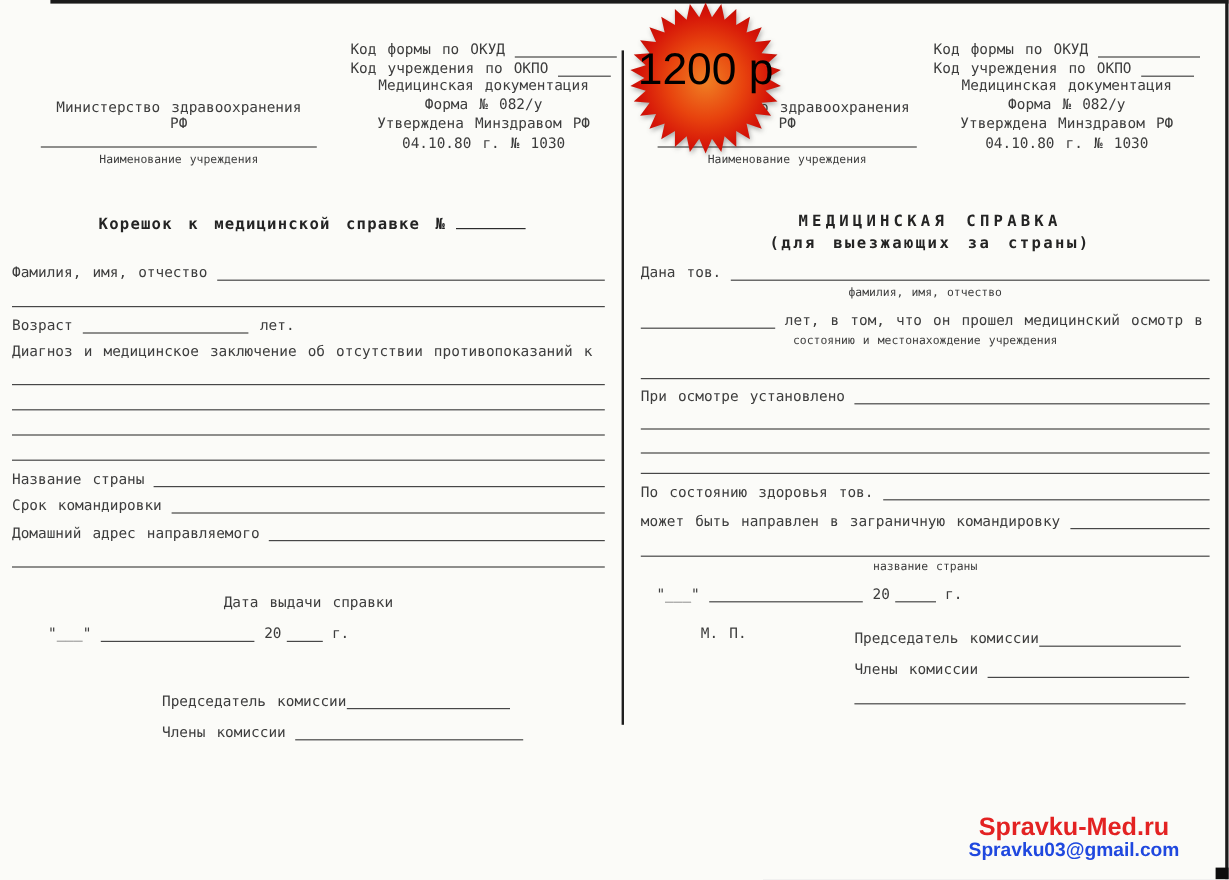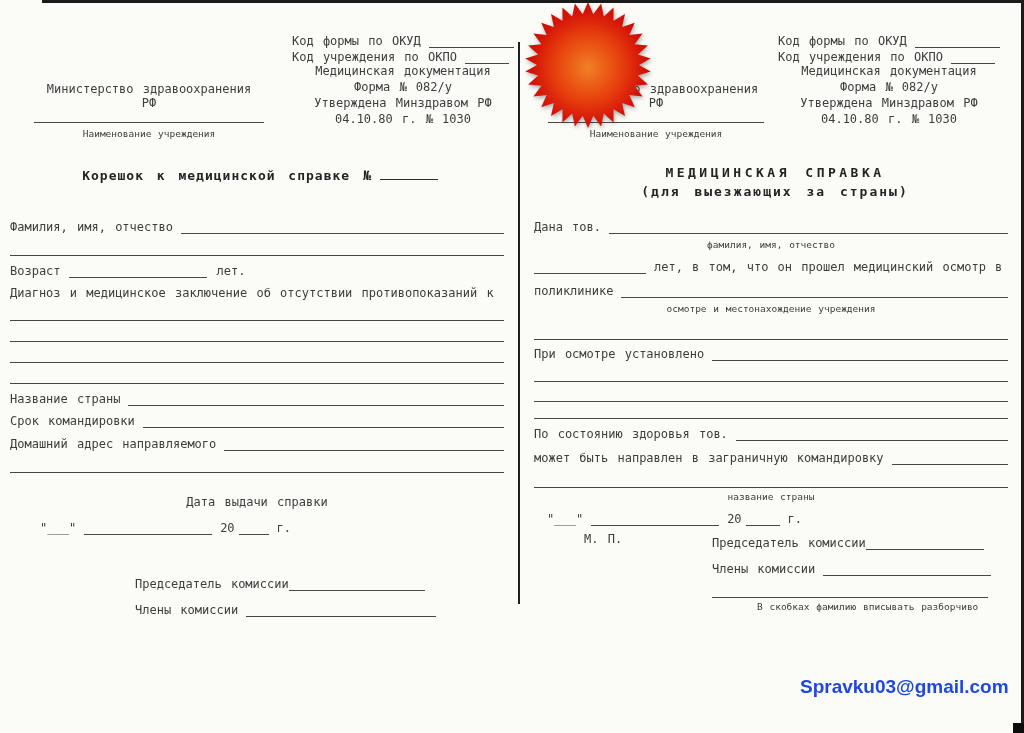--- a/index.html
+++ b/index.html
@@ -23,21 +23,21 @@
   .col-right .codes{left:246px;}
   .code-row{height:16px;display:flex;align-items:flex-end;}
   .code-center{height:16px;text-align:center;}
 
   .ministry{position:absolute;top:82px;text-align:center;}
   .col-left  .ministry{left:16px;width:250px;}
   .col-right .ministry{left:6px;width:236px;}
   .min-line{border-bottom:1.3px solid var(--line,#474747);margin:12px 10px 0 10px;height:0;}
   .caption{font-size:9.5px;word-spacing:1px;height:16px;display:flex;align-items:flex-end;justify-content:center;}
 
-  .form-title{position:absolute;left:0;right:0;margin:4px;text-align:center;
+  .form-title{position:absolute;left:0;right:0;margin:16px;text-align:center;
     font-size:13px;font-weight:bold;color:#242424;letter-spacing:1px;word-spacing:4px;}
   .col-left .form-title{top:164px;}
   .t1{top:161px;letter-spacing:3.5px;}
   .t2{top:180px;letter-spacing:2px;}
   .title-ul{display:inline-block;width:58px;border-bottom:1.6px solid #2c2c2c;}
 
   .rows{position:absolute;top:212px;}
   .col-left  .rows{left:2px;right:8px;}
   .col-right .rows{left:2px;right:10px;}
 
@@ -45,34 +45,34 @@
   .h14{height:14px}.h16{height:16px}.h17{height:17px}.h20{height:20px}.h21{height:21px}
   .h23{height:23px}.h24{height:24px}.h26{height:26px}
   .lbl{white-space:pre;}
   .ul{border-bottom:1.3px solid var(--line,#474747);height:12px;}
   .grow{flex:1;}
   .ml4{margin-left:4px}.ml8{margin-left:8px}.ml10{margin-left:10px}.ml13{margin-left:13px}.ml30{margin-left:30px}
   .center-cap{text-align:center;height:16px;margin-top:22px;}
   .small{font-size:9.5px;word-spacing:1px;}
   .cap-row{display:flex;align-items:flex-end;justify-content:center;}
 
-  .sign-block{display:flex;margin-top:0;justify-content:center;}
+  .sign-block{display:flex;margin-top:13px;justify-content:center;}
   .stamp-cell{width:128px;padding-left:50px;box-sizing:border-box;display:flex;align-items:flex-start;padding-top:6px;}
 
   
   .badge{position:absolute;left:521px;top:1px;width:134px;height:130px;}
   .badge svg{filter:drop-shadow(1.5px 2.5px 2px rgba(40,40,40,.4));}
   .badge-text{position:absolute;left:0;right:0;top:36px;text-align:center;
     font-family:"Liberation Sans",sans-serif;font-size:37px;color:#000;word-spacing:0;letter-spacing:0;}
 
   
   .wm{position:absolute;left:800px;top:679px;width:190px;text-align:center;
     font-family:"Liberation Sans",sans-serif;word-spacing:0;}
   .wm-site{color:var(--watermark_red,#e32222);font-size:21px;font-weight:bold;line-height:22px;}
-  .wm-email{color:var(--watermark_blue,#1f48df);font-size:19px;font-weight:bold;line-height:15px;}
+  .wm-email{color:var(--watermark_blue,#1f48df);font-size:16px;font-weight:bold;line-height:15px;}
 </style>
 </head>
 <body>
 
 <div class="page">
 
   <div class="edge-top"></div>
   <div class="edge-right"></div>
   <div class="edge-corner"></div>
   <div class="divider"></div>
@@ -193,25 +193,21 @@
     <div class="rows">
       <div class="row">
           <span class="lbl">Дана тов.</span>
           <span class="ul grow ml8"></span>
         </div>
       <div class="row h16 cap-row small">фамилия, имя, отчество</div>
       <div class="row h24">
           <span class="ul" style="width:112px"></span>
           <span class="lbl ml8">лет, в том, что он прошел медицинский осмотр в</span>
         </div>
-      <div class="row h24">
-          <span class="lbl">поликлинике</span>
-          <span class="ul grow ml8"></span>
-        </div>
-      <div class="row h16 cap-row small">осмотре и местонахождение учреждения</div>
+      <div class="row h16 cap-row small">состоянию и местонахождение учреждения</div>
       <div class="row h26">
           <span class="ul grow"></span>
         </div>
       <div class="row h21">
           <span class="lbl">При осмотре установлено</span>
           <span class="ul grow ml8"></span>
         </div>
       <div class="row h21">
           <span class="ul grow"></span>
         </div>
@@ -249,37 +245,38 @@
               <span class="lbl">Председатель комиссии</span>
               <span class="ul" style="width:118px"></span>
             </div>
           <div class="row h26" style="padding-left:50px">
               <span class="lbl">Члены комиссии</span>
               <span class="ul ml8" style="width:168px"></span>
             </div>
           <div class="row">
               <span class="ul" style="width:276px;margin-left:50px"></span>
             </div>
-          <div class="row h14 small" style="padding-left:95px">В скобках фамилию вписывать разборчиво</div>
         </div>
       </div>
     </div>
   </section>
 
   <div class="badge">
     <svg width="134" height="130" viewBox="0 0 134 130">
       <defs>
         <radialGradient id="starGrad" cx="50%" cy="52%" r="55%">
           <stop offset="0%" stop-color="#f08024"></stop>
           <stop offset="45%" stop-color="#e8440e"></stop>
           <stop offset="80%" stop-color="#d51408"></stop>
           <stop offset="100%" stop-color="#bb0e04"></stop>
         </radialGradient>
       </defs>
       <polygon id="star-poly" fill="url(#starGrad)" points="67.0,1.0 72.3,13.3 80.1,2.4 82.8,15.5 92.6,6.4 92.5,19.8 104.0,13.0 101.1,26.1 113.8,21.8 108.3,34.0 121.6,32.5 113.6,43.3 126.9,44.5 116.9,53.4 129.7,57.4 118.0,64.0 129.7,70.6 116.9,74.6 126.9,83.5 113.6,84.7 121.6,95.5 108.3,94.0 113.8,106.2 101.1,101.9 104.0,115.0 92.5,108.2 92.6,121.6 82.8,112.5 80.1,125.6 72.3,114.7 67.0,127.0 61.7,114.7 53.9,125.6 51.2,112.5 41.4,121.6 41.5,108.2 30.0,115.0 32.9,101.9 20.2,106.2 25.7,94.0 12.4,95.5 20.4,84.7 7.1,83.5 17.1,74.6 4.3,70.6 16.0,64.0 4.3,57.4 17.1,53.4 7.1,44.5 20.4,43.3 12.4,32.5 25.7,34.0 20.2,21.8 32.9,26.1 30.0,13.0 41.5,19.8 41.4,6.4 51.2,15.5 53.9,2.4 61.7,13.3"></polygon>
     </svg>
+    <div class="badge-text">1200 р</div>
   </div>
 
   <div class="wm">
+    <div class="wm-site">Spravku-Med.ru</div>
     <div class="wm-email">Spravku03@gmail.com</div>
   </div>
 
 </div>
 
 </body></html>

